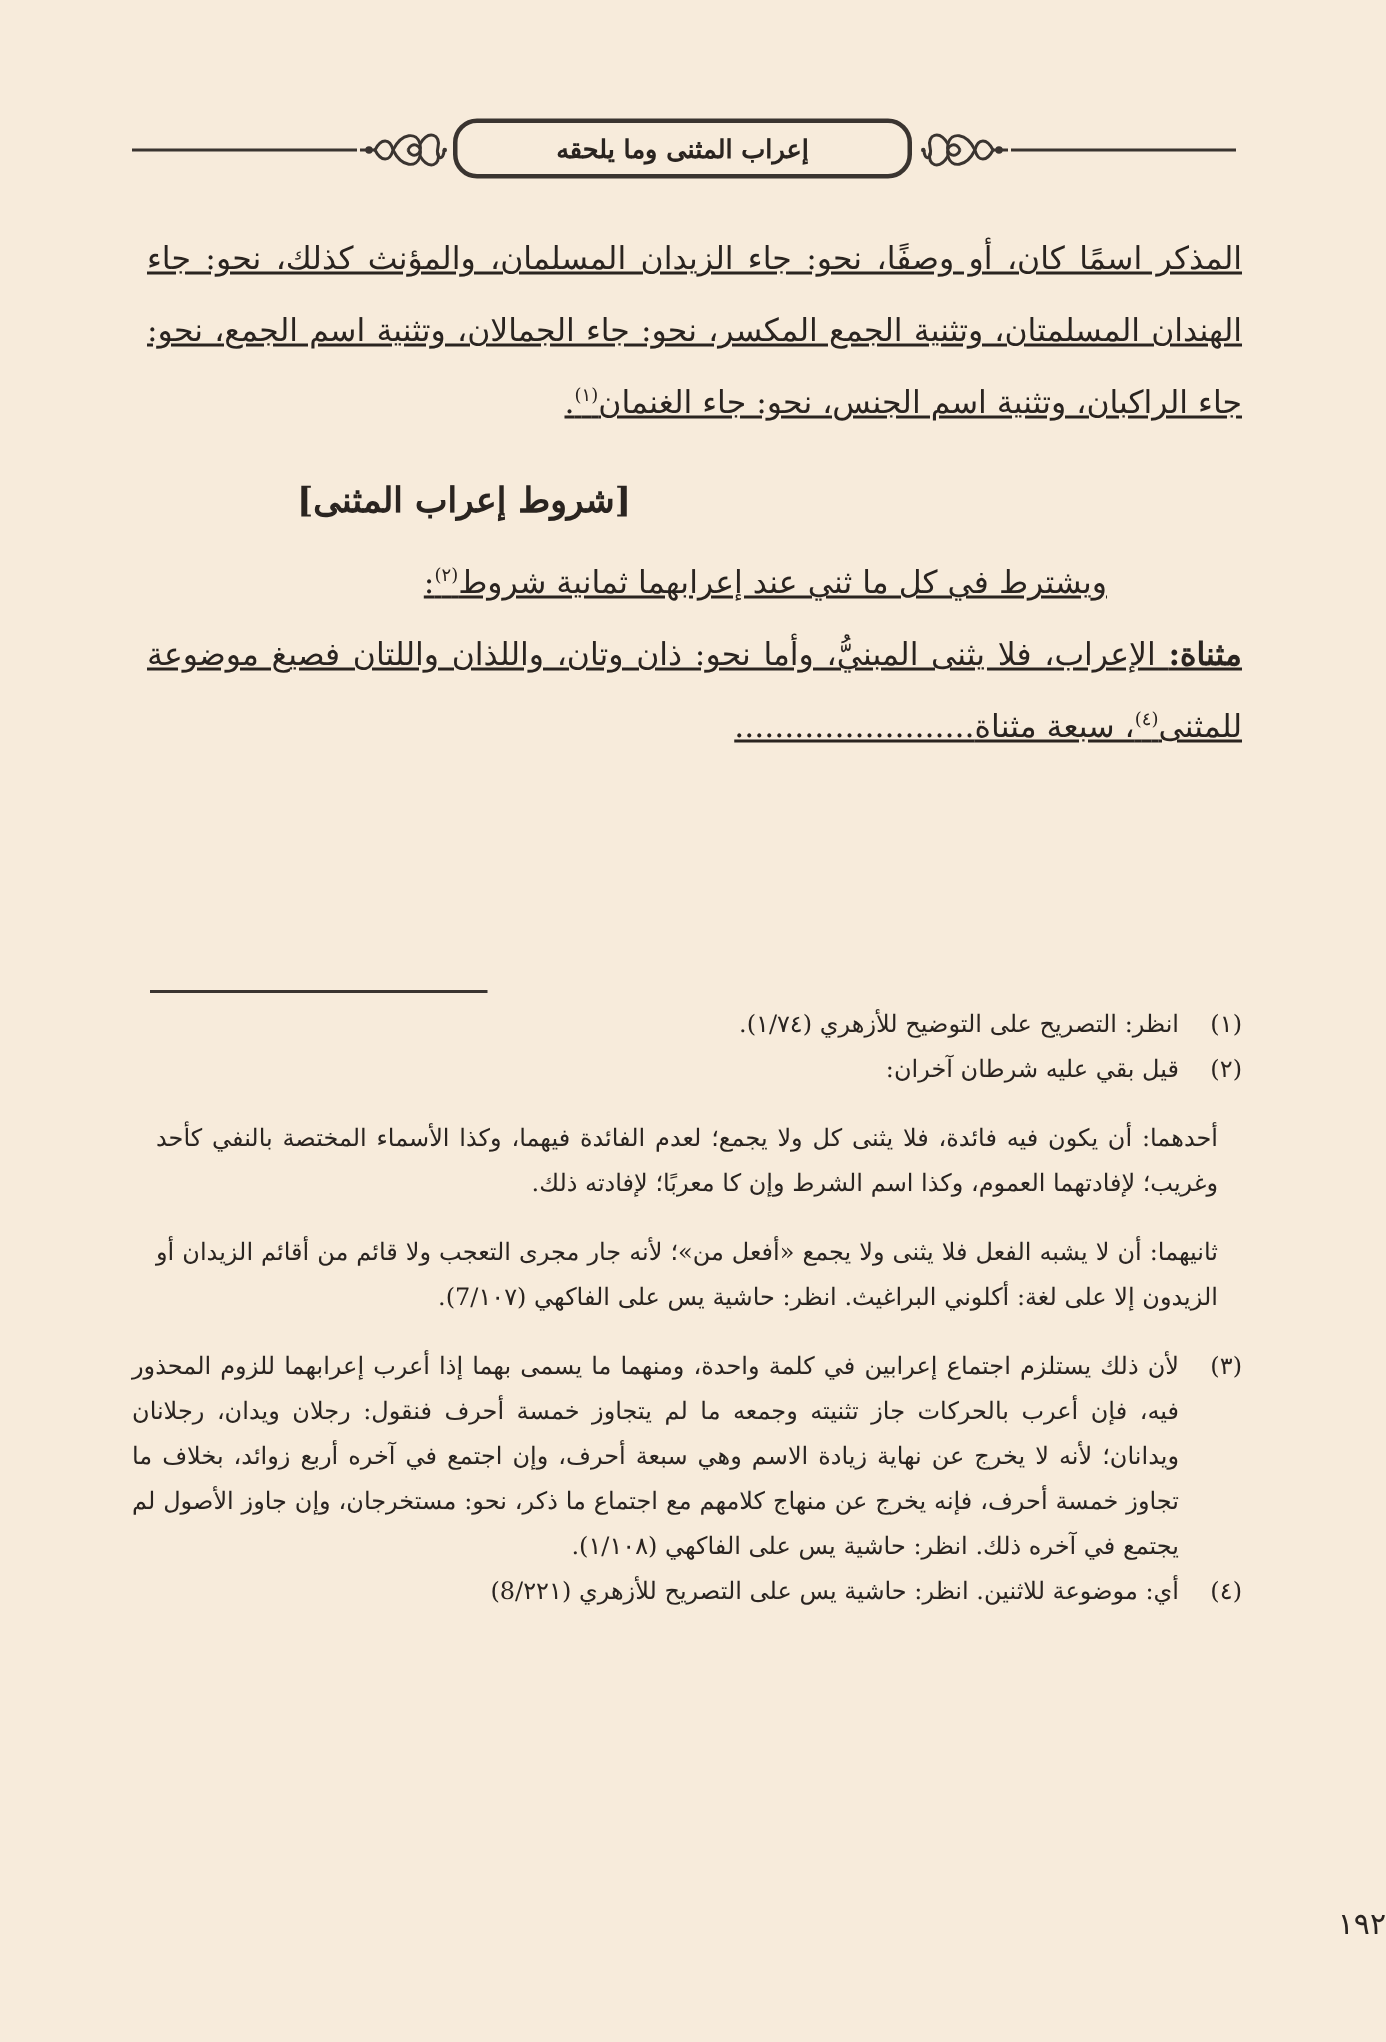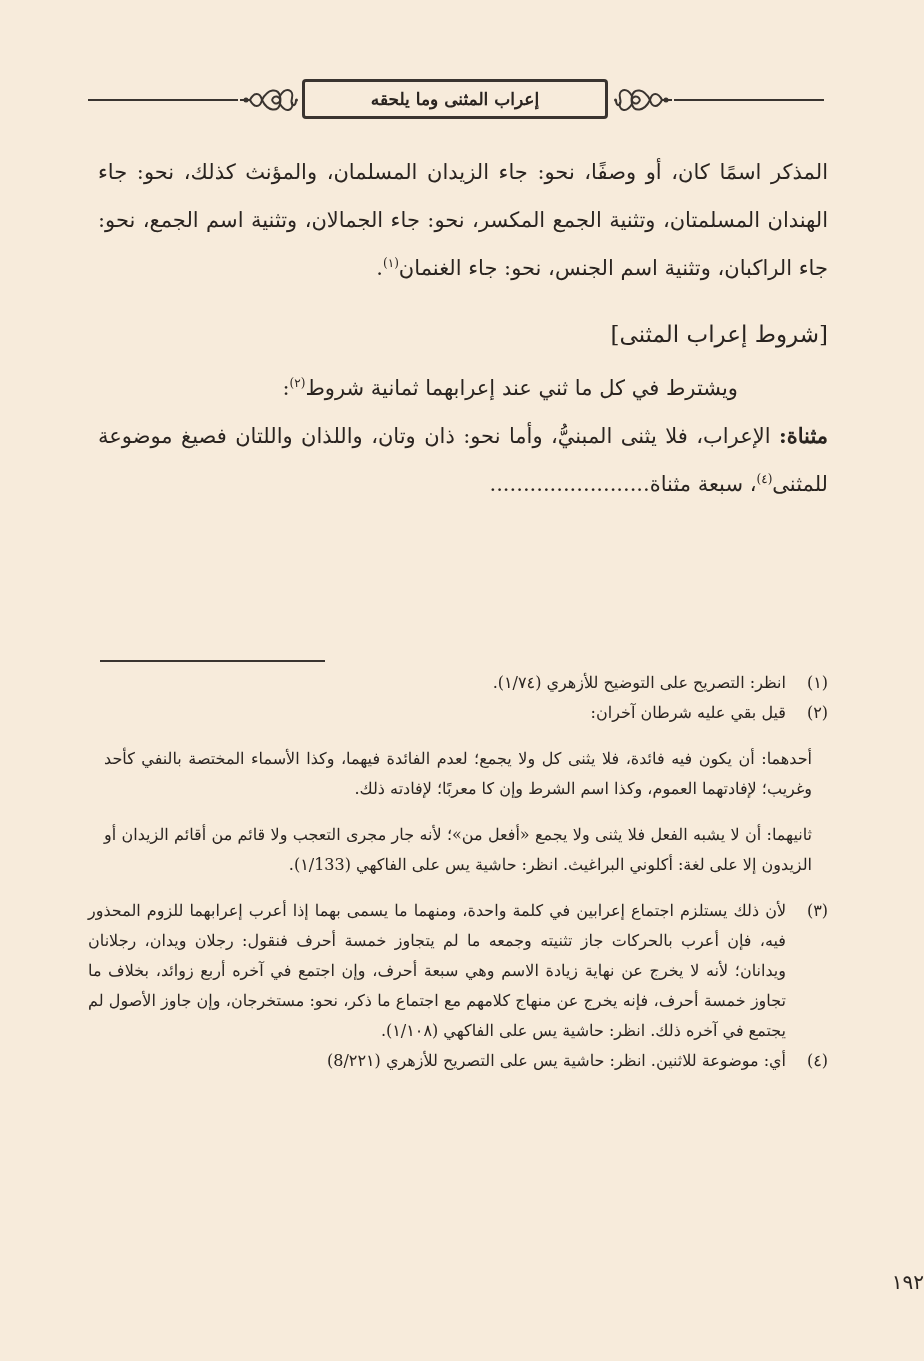--- a/index.html
+++ b/index.html
@@ -44,42 +44,42 @@
     }
     .ornament.right { right: 150px; }
     .ornament.left { left: 150px; }
     .title-box {
       position: absolute;
       left: 214px;
       right: 216px;
       top: 5px;
       height: 40px;
       border: 3px solid #3a3430;
-      border-radius: 4px;
+      border-radius: 16px;
       display: flex;
       align-items: center;
       justify-content: center;
       box-sizing: border-box;
       font-size: 17px;
       font-weight: bold;
     }
     
     .main {
       position: absolute;
       top: 148px;
       left: 98px;
       width: 730px;
       font-size: 21px;
       line-height: 48px;
       text-align: justify;
     }
-    .main p { margin: 0; }
+    .main p { margin: 0; text-decoration: underline; }
     .section-title {
-      text-align: right;
-      font-weight: normal;
+      text-align: left;
+      font-weight: bold;
       font-size: 23px;
       margin: 18px 0 6px 0;
       padding-left: 100px;
     }
     .para-center {
       padding-right: 90px;
     }
     .lead { font-weight: bold; }
     sup { font-size: 12px; line-height: 0; }
     .dots { letter-spacing: 2px; }
@@ -168,21 +168,21 @@
   <div class="footnotes">
     <div class="fn">
       <span class="fn-num">(١)</span>
       <span class="fn-body">انظر: التصريح على التوضيح للأزهري (١/٧٤).</span>
     </div>
     <div class="fn">
       <span class="fn-num">(٢)</span>
       <span class="fn-body">قيل بقي عليه شرطان آخران:</span>
     </div>
     <p class="fn-sub">أحدهما: أن يكون فيه فائدة، فلا يثنى كل ولا يجمع؛ لعدم الفائدة فيهما، وكذا الأسماء المختصة بالنفي كأحد وغريب؛ لإفادتهما العموم، وكذا اسم الشرط وإن كا معربًا؛ لإفادته ذلك.</p>
-    <p class="fn-sub">ثانيهما: أن لا يشبه الفعل فلا يثنى ولا يجمع «أفعل من»؛ لأنه جار مجرى التعجب ولا قائم من أقائم الزيدان أو الزيدون إلا على لغة: أكلوني البراغيث. انظر: حاشية يس على الفاكهي (١/133).</p>
+    <p class="fn-sub">ثانيهما: أن لا يشبه الفعل فلا يثنى ولا يجمع «أفعل من»؛ لأنه جار مجرى التعجب ولا قائم من أقائم الزيدان أو الزيدون إلا على لغة: أكلوني البراغيث. انظر: حاشية يس على الفاكهي (7/١٠٧).</p>
     <div class="fn">
       <span class="fn-num">(٣)</span>
       <span class="fn-body">لأن ذلك يستلزم اجتماع إعرابين في كلمة واحدة، ومنهما ما يسمى بهما إذا أعرب إعرابهما للزوم المحذور فيه، فإن أعرب بالحركات جاز تثنيته وجمعه ما لم يتجاوز خمسة أحرف فنقول: رجلان ويدان، رجلانان ويدانان؛ لأنه لا يخرج عن نهاية زيادة الاسم وهي سبعة أحرف، وإن اجتمع في آخره أربع زوائد، بخلاف ما تجاوز خمسة أحرف، فإنه يخرج عن منهاج كلامهم مع اجتماع ما ذكر، نحو: مستخرجان، وإن جاوز الأصول لم يجتمع في آخره ذلك. انظر: حاشية يس على الفاكهي (١/١٠٨).</span>
     </div>
     <div class="fn">
       <span class="fn-num">(٤)</span>
       <span class="fn-body">أي: موضوعة للاثنين. انظر: حاشية يس على التصريح للأزهري (8/٢٢١)</span>
     </div>
   </div>
 

